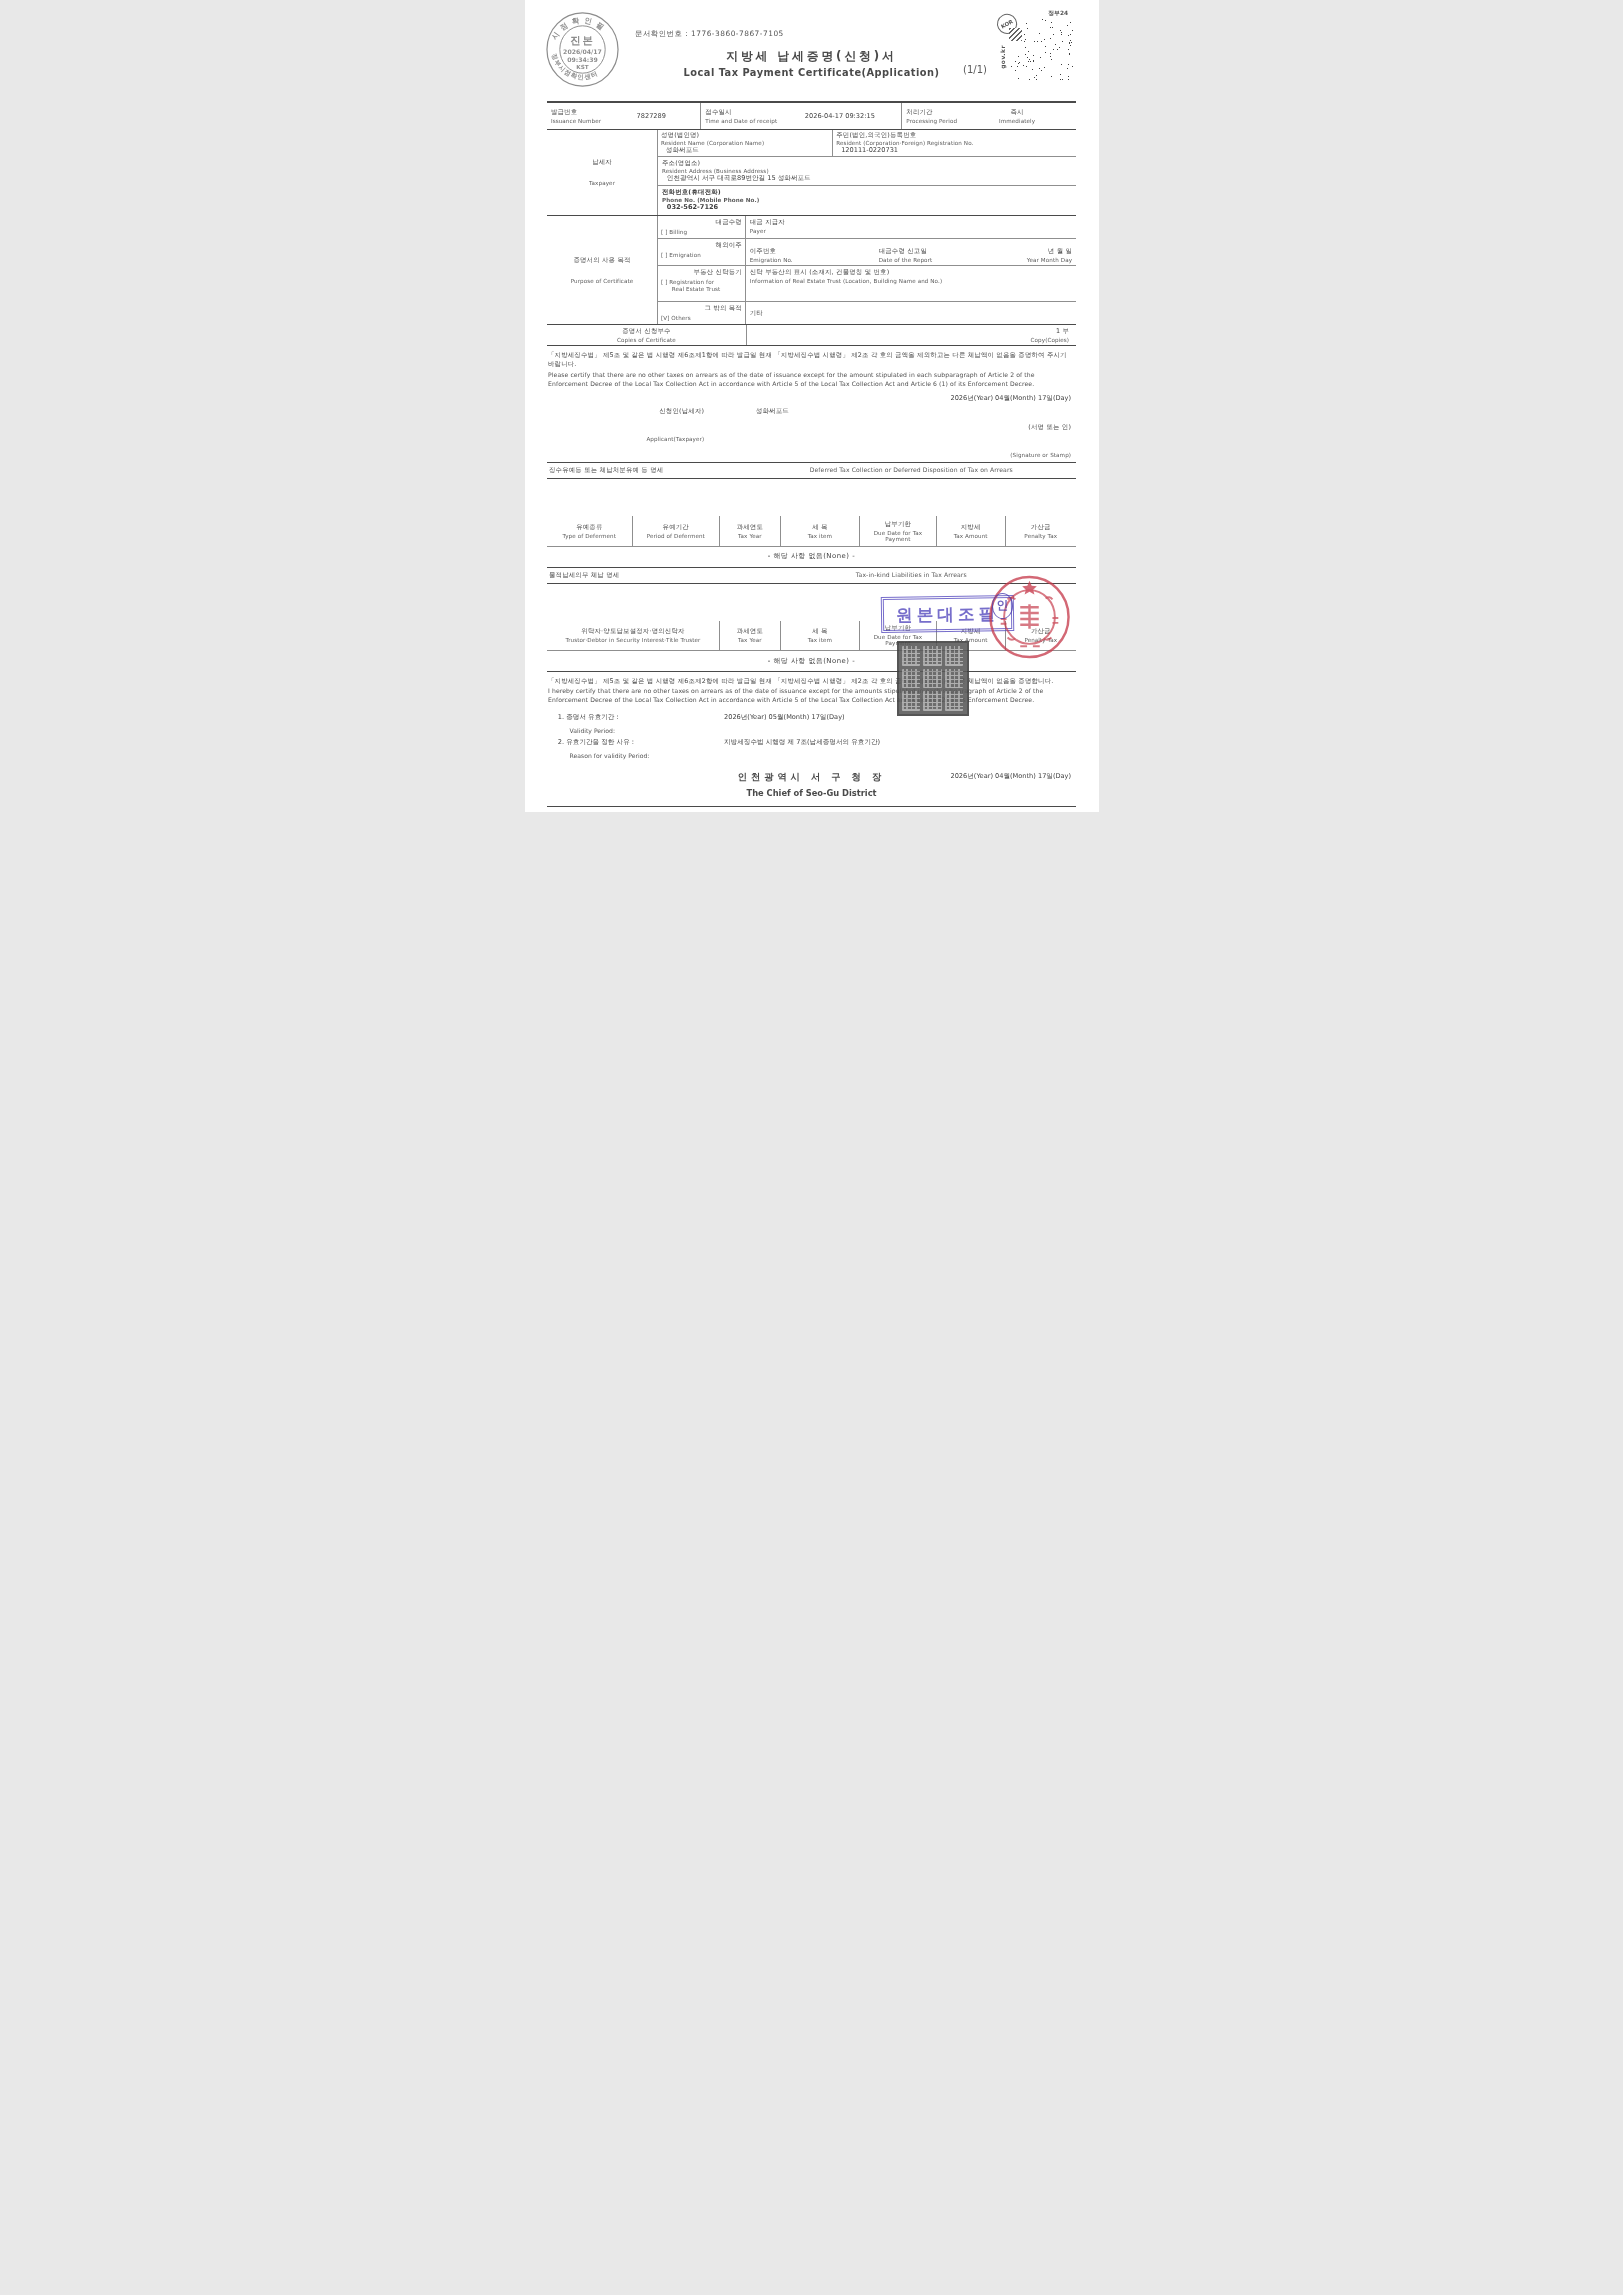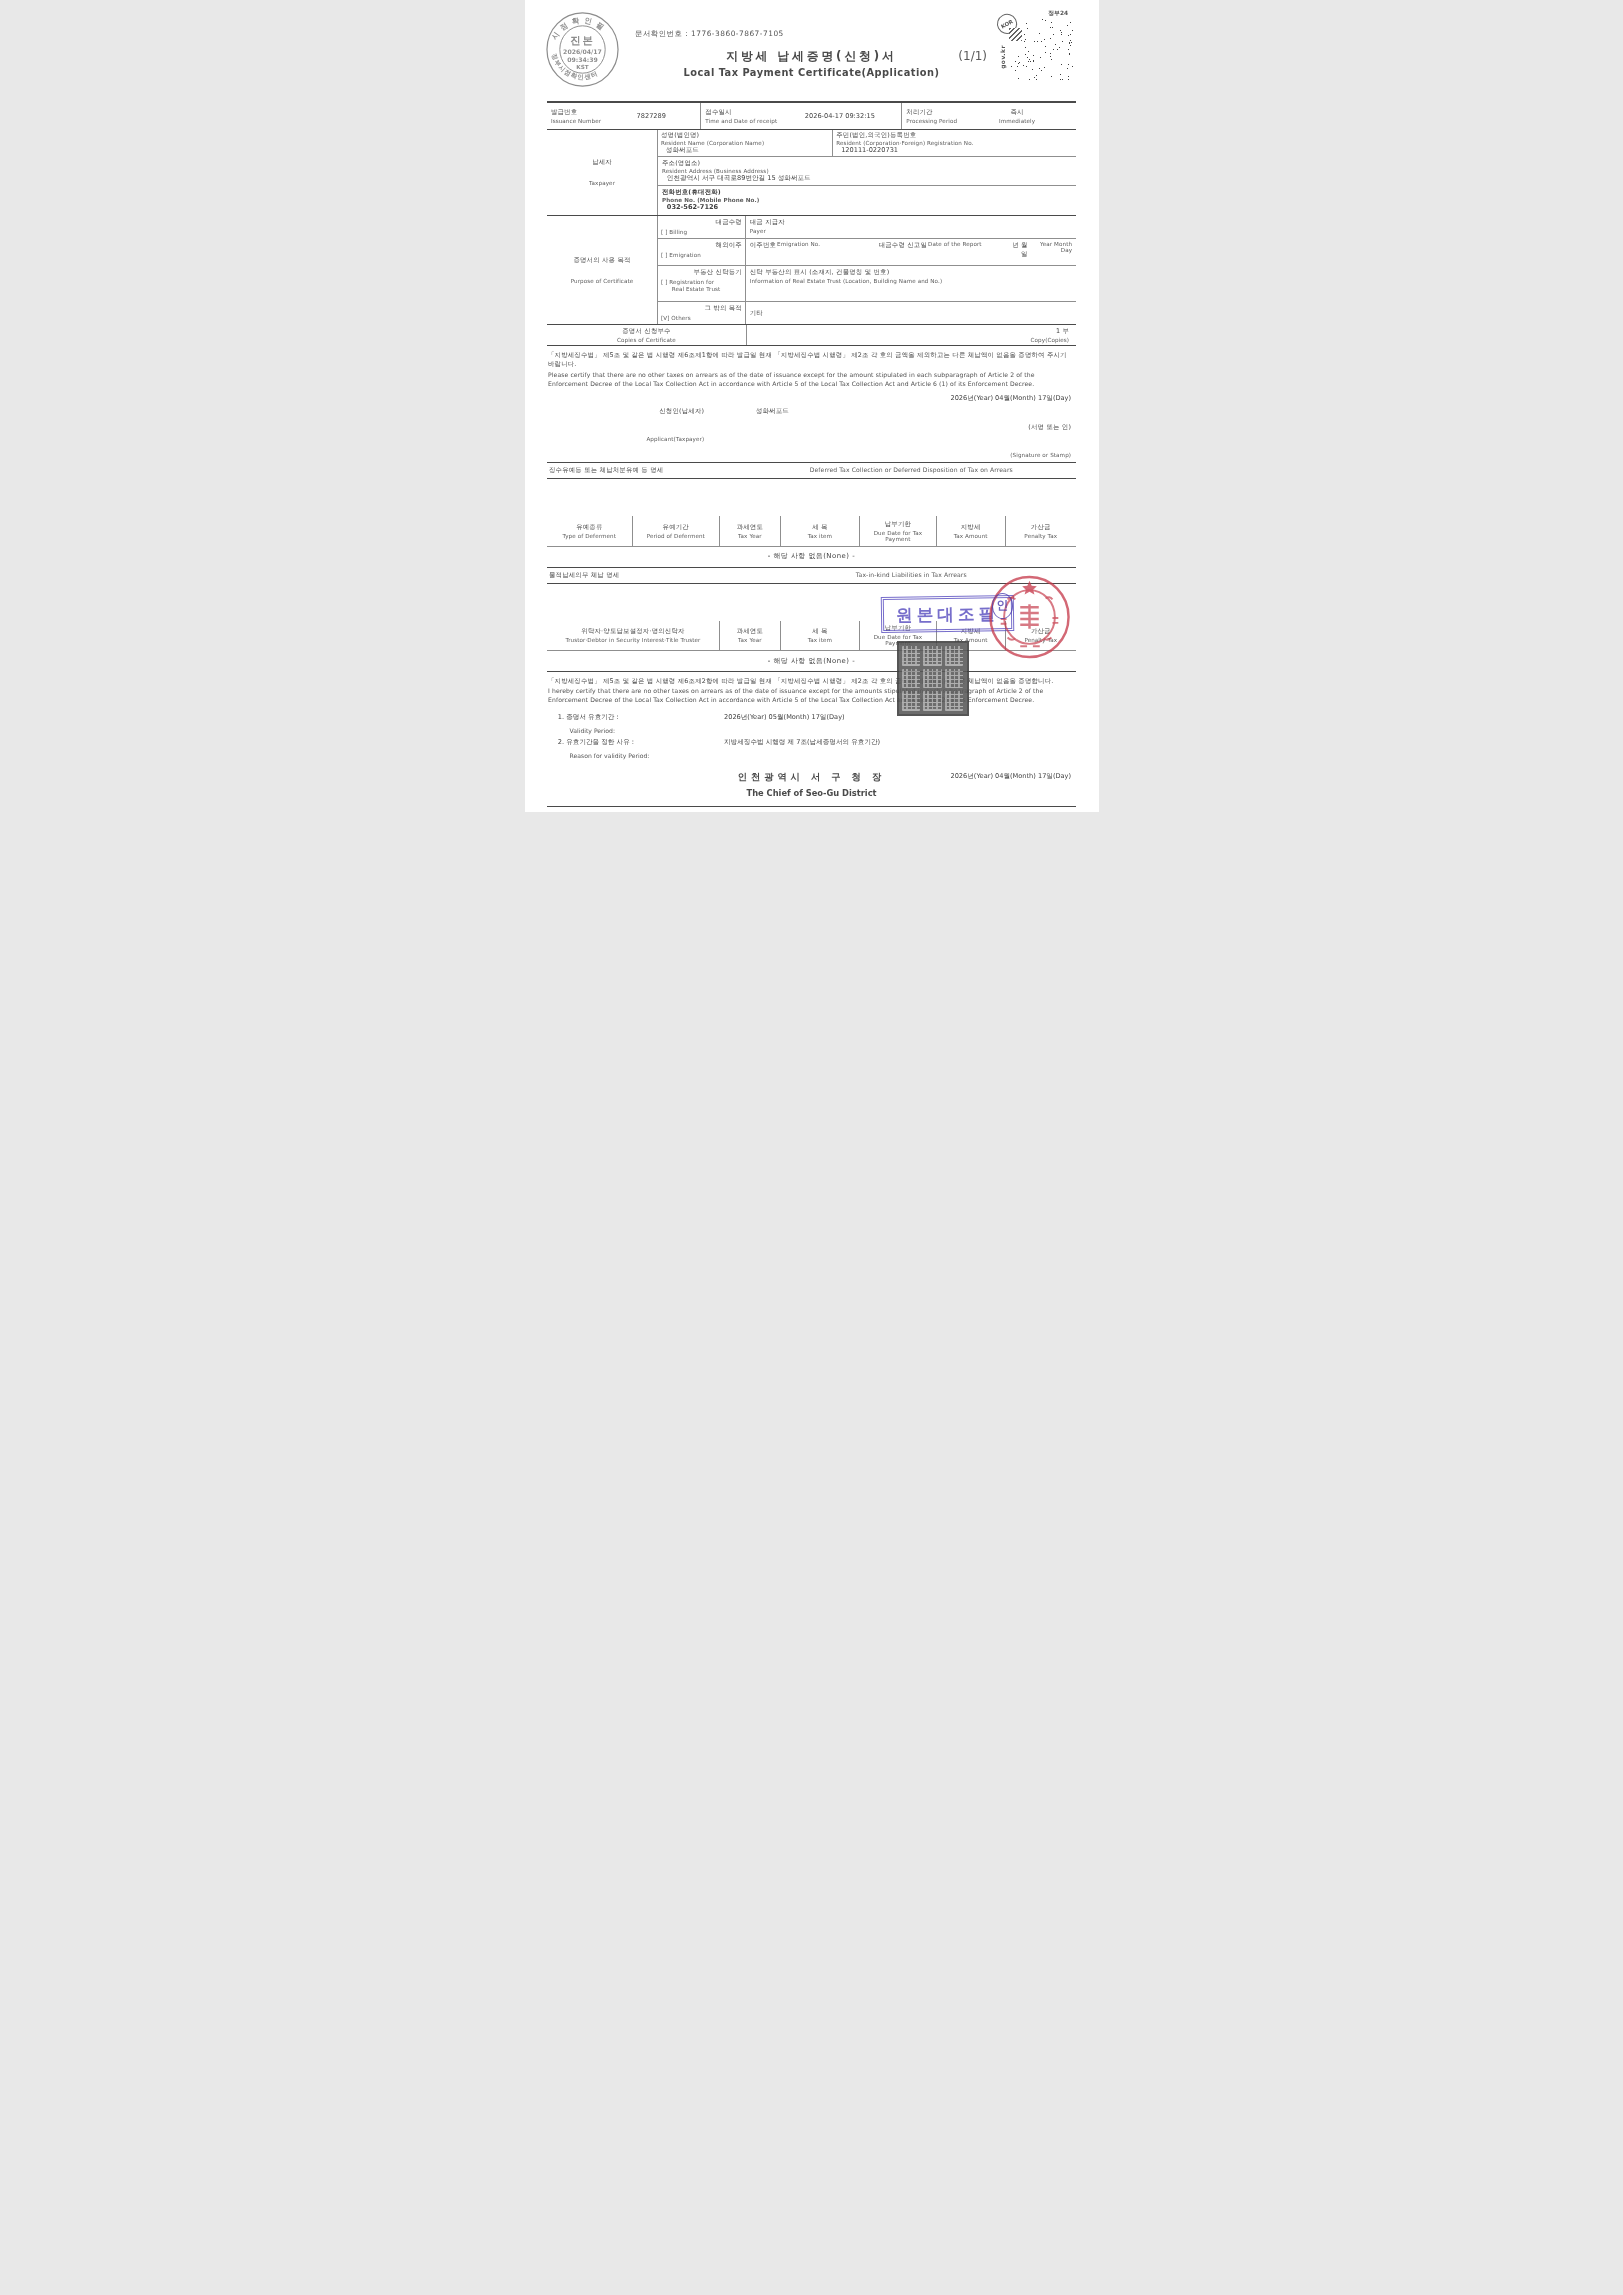--- a/index.html
+++ b/index.html
@@ -8,21 +8,21 @@
   .page { position:relative; width:574px; height:812px; margin:0 auto; background:#ffffff;
           padding:0 9.8px; overflow:hidden; }
   .content { position:relative; width:529px; margin:0 auto; }
 
   
   .header { position:relative; height:101px; }
   .time-stamp { position:absolute; left:-2px; top:10.8px; width:75px; height:77px; opacity:.78; }
   .doc-check { position:absolute; left:88px; top:28.5px; font-size:7.4px; letter-spacing:0.5px; color:#555; }
   .title-ko { position:absolute; left:0; right:0; top:49px; text-align:center; font-size:11.8px;
               font-weight:bold; letter-spacing:2.9px; color:#4a4a4a; }
-  .page-ind { position:absolute; right:89px; top:49px; font-size:12px; color:#5a5a5a; }
+  .page-ind { position:absolute; right:89px; top:64px; font-size:10px; color:#5a5a5a; }
   .title-en { position:absolute; left:0; right:0; top:67px; text-align:center; font-size:9.8px;
               font-weight:bold; letter-spacing:0.5px; color:#4a4a4a; }
   .gov24 { position:absolute; right:2px; top:8.8px; width:74px; height:83px; }
   .gov24-label { position:absolute; right:5.9px; top:0; font-size:5.9px; font-weight:bold; color:#555; }
   .gov24-domain { position:absolute; left:-8.8px; top:45px; font-size:5.9px; font-weight:bold; color:#555;
                   transform:rotate(-90deg); letter-spacing:0.5px; }
   .kor-logo { position:absolute; left:-2.9px; top:4.9px; width:19.6px; height:19.6px; border:1.5px solid #666;
               border-radius:50%; font-size:5.4px; font-weight:bold; color:#555; display:flex;
               align-items:center; justify-content:center; transform:rotate(-28deg); background:#fff; z-index:2; }
   .kor-stripes { position:absolute; left:8.8px; top:19.6px; width:12.8px; height:12.8px; z-index:2;
@@ -58,21 +58,21 @@
   
   .purpose { display:grid; grid-template-columns:21% 1fr; border-top:1.5px double #4a4a4a; }
   .p-rows > div { display:grid; grid-template-columns:21% 1fr; border-bottom:0.5px solid #8f8f8f; }
   .p-rows > div:last-child { border-bottom:none; }
   .p-check { padding:2px 2.9px; border-right:0.5px solid #8f8f8f; }
   .p-check .ko { display:block; text-align:right; }
   .p-desc { padding:2px 3.9px; display:flex; flex-direction:column; justify-content:flex-start; gap:1px; }
   .p-row-billing { min-height:23.6px; } .p-row-emig { min-height:27px; }
   .p-row-trust { min-height:36px; } .p-row-others { min-height:21.6px; }
   .emig-grid { display:grid; grid-template-columns:40% 39% 21%; flex:1; }
-  .emig-grid > div { display:flex; flex-direction:row; gap:1px; }
+  .emig-grid > div { display:flex; flex-direction:column; gap:1px;justify-content:flex-end; }
   .emig-grid > div:last-child { text-align:right; }
 
   
   .copies { display:grid; grid-template-columns:37.8% 1fr; border-top:1.5px double #4a4a4a;
             border-bottom:1.5px double #4a4a4a; min-height:19.6px; }
   .copies > div { padding:2px 3.9px; display:flex; flex-direction:column; gap:1px; }
   .copies .left { text-align:center; border-right:0.5px solid #8f8f8f; }
   .copies .right { text-align:right; padding-right:6.9px; }
 
   

